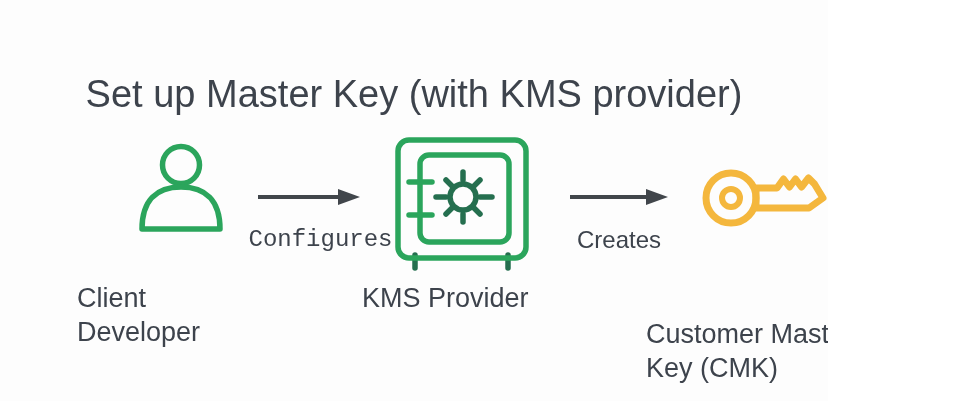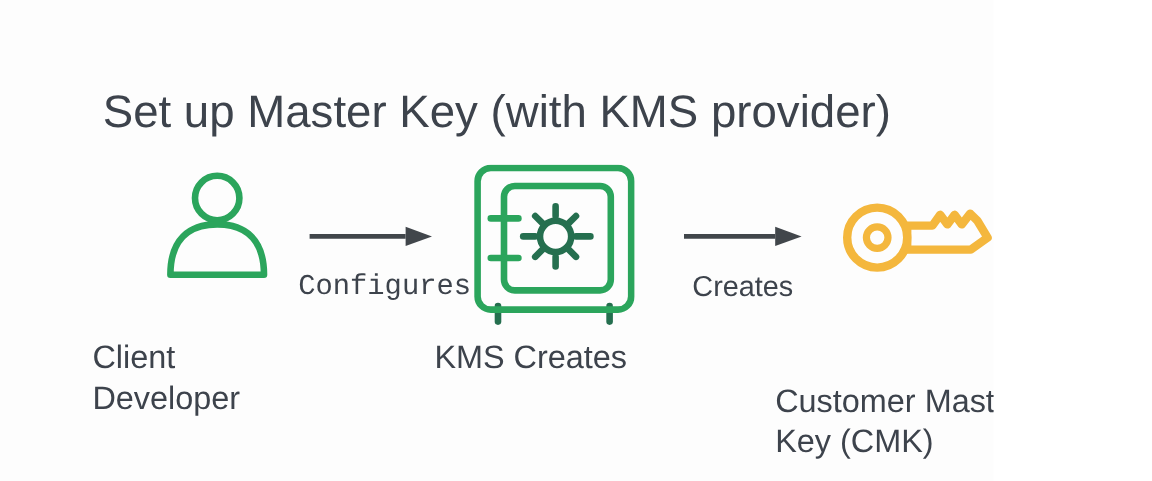--- a/index.html
+++ b/index.html
@@ -117,17 +117,17 @@
   <div class="edge-label" style="left:559px; top:226px; width:120px;">Creates</div>
 
   <svg class="abs" style="left:699px; top:162px;" width="130" height="72" viewBox="0 0 130 72">
     <circle class="stroke-gold" cx="32" cy="36" r="25" stroke-width="7"></circle>
     <circle class="stroke-gold" cx="32" cy="36" r="9" stroke-width="6"></circle>
     <path class="stroke-gold" stroke-width="7" d="M57 46 L57 26 L78 26 L84.5 17 L90.5 25 L96.5 17 L102.5 25 L109.5 16 L115.5 22 L124 36 L110 46 Z"></path>
   </svg>
 
   <div class="node-label" style="left:77px; top:281px; width:200px;">Client
 Developer</div>
-  <div class="node-label" style="left:362px; top:281px; width:200px;">KMS Creates</div>
+  <div class="node-label" style="left:362px; top:281px; width:200px;">KMS Provider</div>
   <div class="node-label" style="left:646px; top:281px; width:240px;margin-top:36px;">Customer Master
 Key (CMK)</div>
 
 </div>
 
 </body></html>

